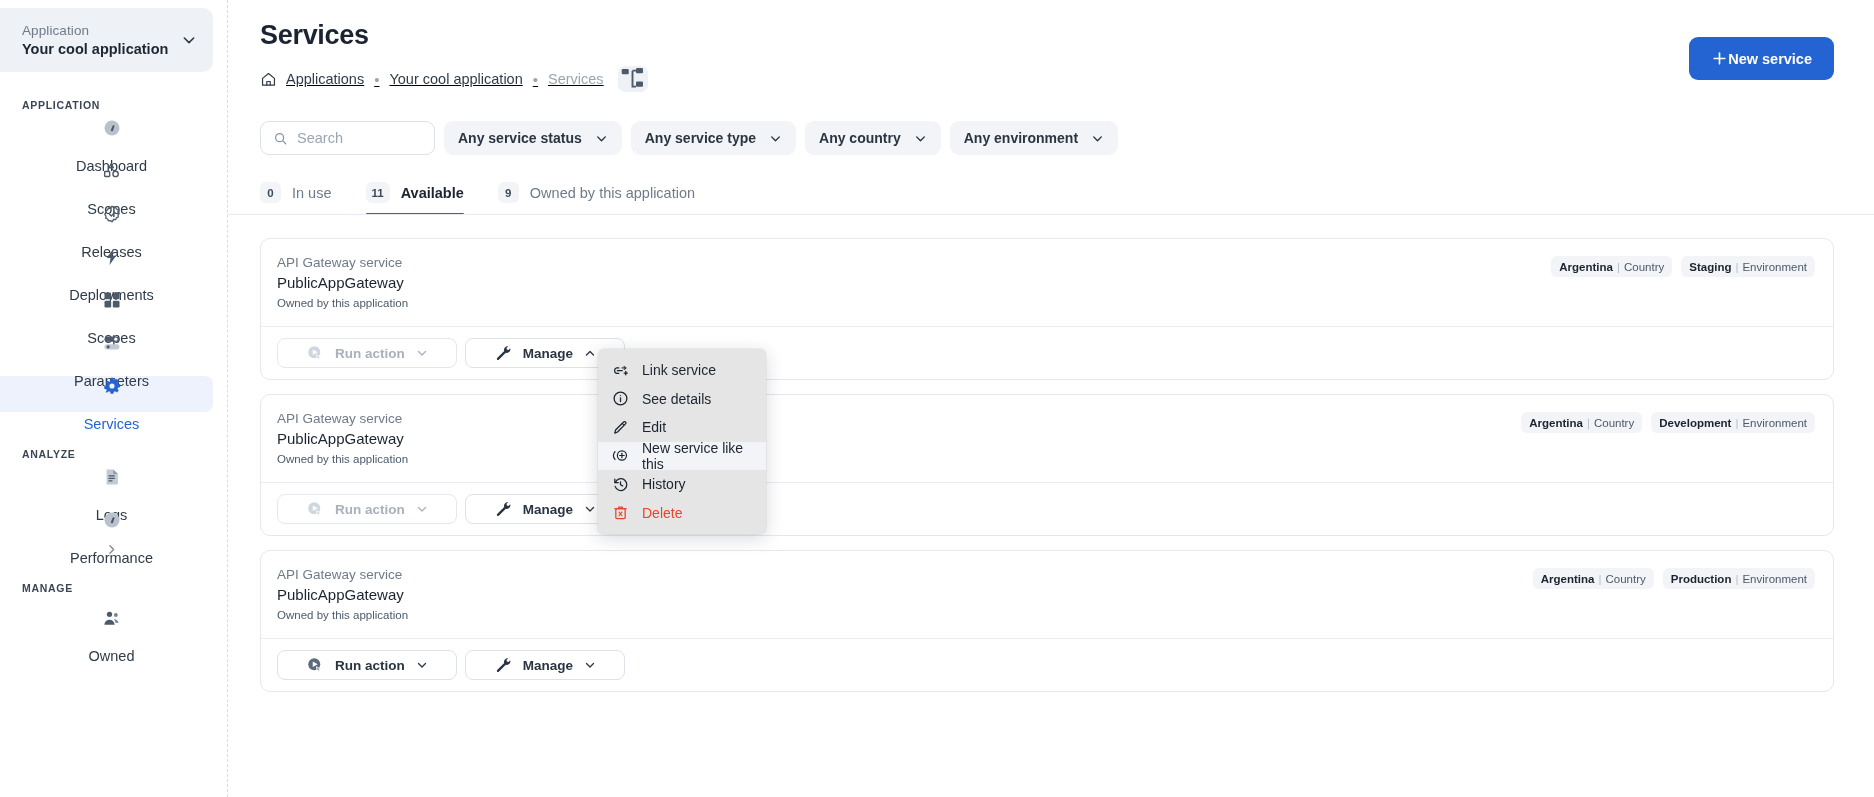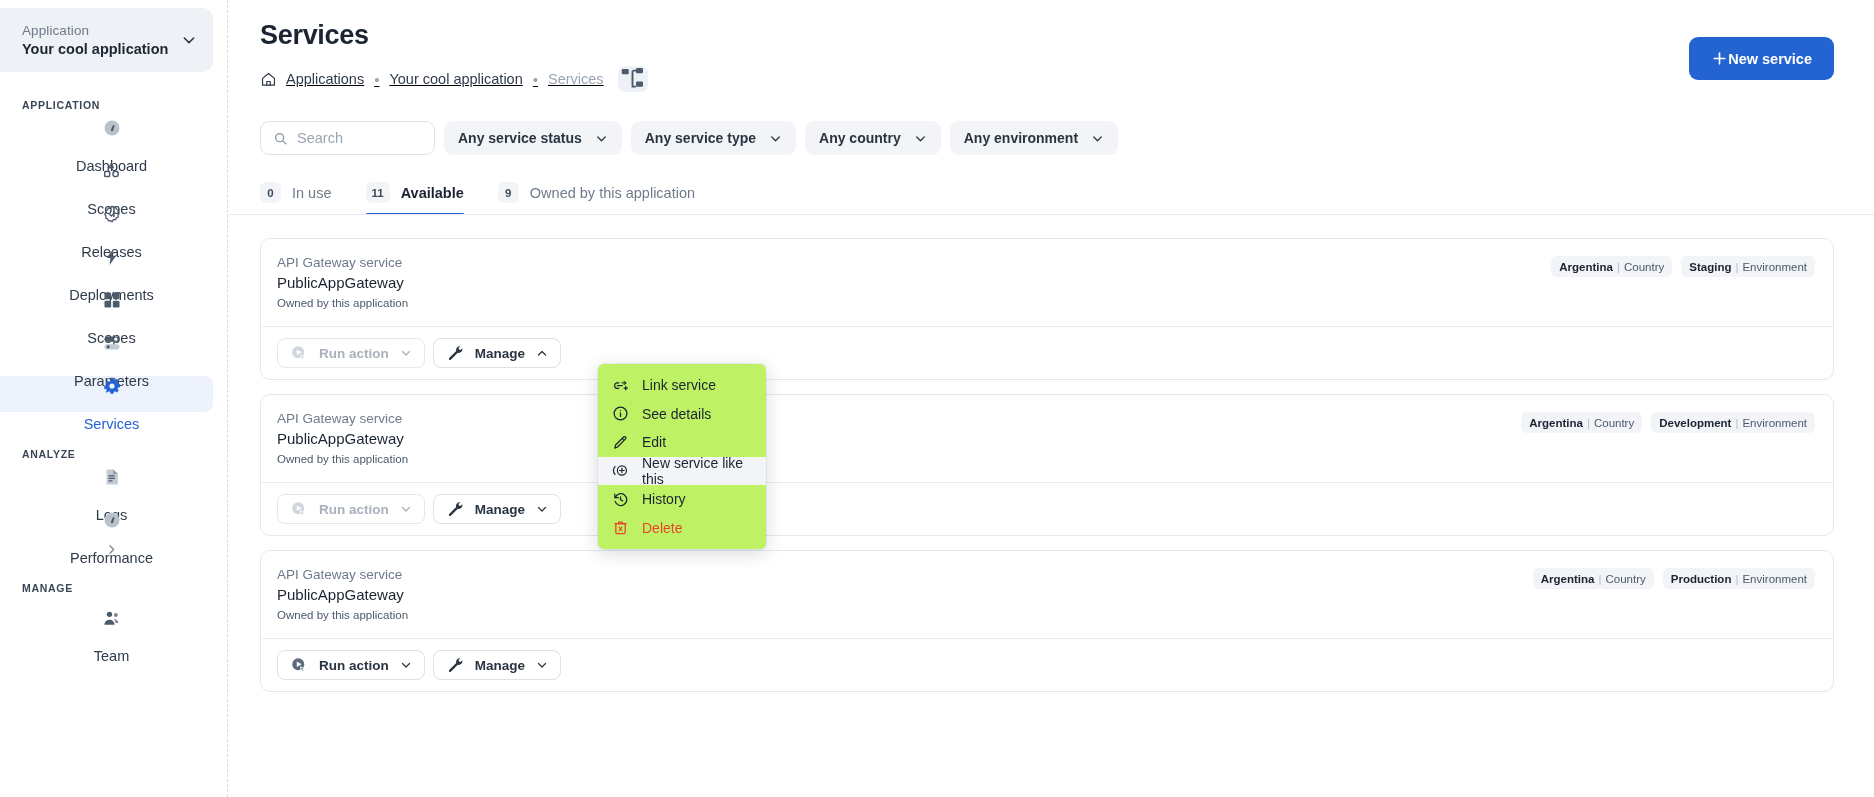--- a/index.html
+++ b/index.html
@@ -171,35 +171,35 @@
     font-size: 11.5px; color: #4c5a6b;
     display: flex; align-items: center; gap: 4px; white-space: nowrap;
   }
   .badge b { color: #1b2430; font-weight: bold; }
   .badge .sep { color: #b6bfc9; }
   .card-actions {
     border-top: 1px solid #e9ecf1;
     padding: 11px 16px; display: flex; gap: 8px; align-items: center;
   }
   .btn-outline {
-    height: 30px; padding: 0 12px;
+    height: 30px; padding: 0 28px;
     background: #fff; border: 1px solid #dde2e9; border-radius: 8px;
     font-family: inherit; font-size: 13.5px; font-weight: bold; color: #2a3542;
     display: flex; align-items: center; gap: 11px; cursor: pointer;
   }
   .btn-outline .chev { width: 12px; height: 12px; color: #2a3542; }
   .btn-outline .lead { width: 18px; height: 18px; flex-shrink: 0; display: flex; align-items: center; justify-content: center; }
   .btn-outline.ghost { color: #a8b1bc; border-color: #e4e8ee; }
   .btn-outline.ghost .chev { color: #a8b1bc; }
 
   
   .menu {
-    position: absolute; left: 370px; top: 364px;
+    position: absolute; left: 370px; top: 349px;
     width: 168px;
-    background: #bef264;
+    background: #e5e5e5;
     border-radius: 6px;
     box-shadow: 0 4px 18px rgba(20,30,45,.17), 0 0 0 1px rgba(20,30,45,.05);
     padding: 7px 0 7px 0;
     z-index: 50;
   }
   .menu-item {
     display: flex; align-items: center; gap: 13px;
     height: 28.5px; padding: 0 12px 0 14px;
     font-size: 14px; color: #1b2430; cursor: pointer;
   }
@@ -352,21 +352,21 @@
 
     <div class="nav-item">
       <span class="ni-ico">
         <svg viewBox="0 0 24 24" fill="currentColor">
             <circle cx="9" cy="7.6" r="3.2"></circle>
             <path d="M2.8 20c.4-3.6 3-5.8 6.2-5.8S14.8 16.4 15.2 20z"></path>
             <circle cx="16.6" cy="8.4" r="2.3" opacity=".75"></circle>
             <path d="M14 13.6c2.6-.5 5.2 1.1 5.8 4.2l-3.4.2c-.3-1.9-1.2-3.4-2.4-4.4z" opacity=".75"></path>
           </svg>
       </span>
-      <span class="ni-label">Team</span>
+      <span class="ni-label">Owned</span>
     </div>
   </aside>
 
   <main class="main">
 
     <div class="page-head">
       <div class="page-title">Services</div>
 
       <div class="breadcrumb">
         <span class="bc-home">

